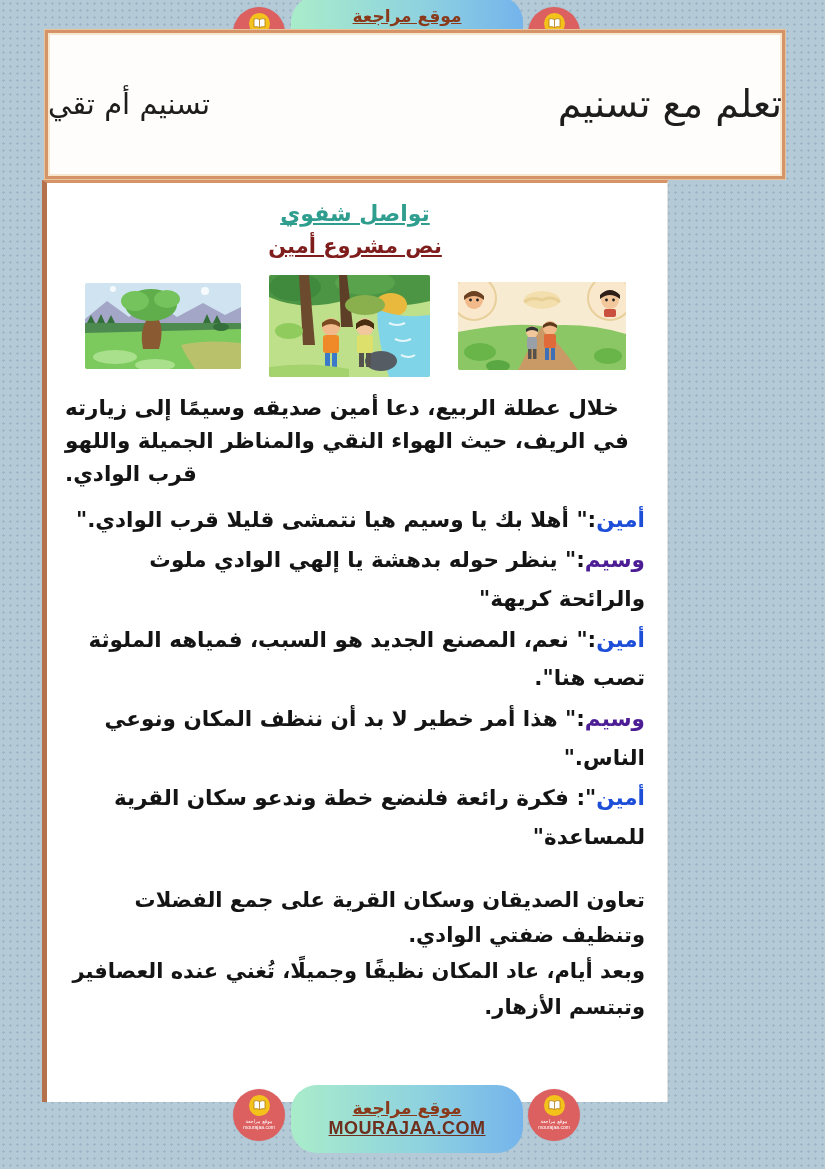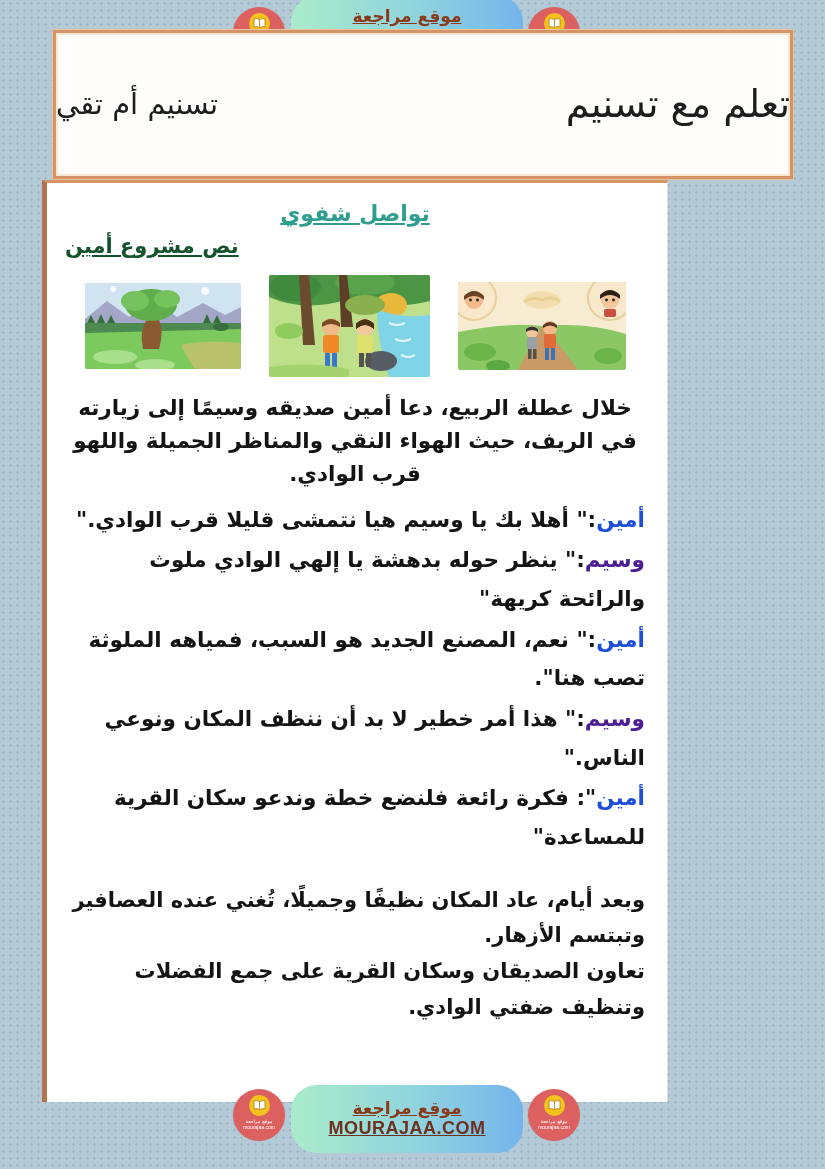--- a/index.html
+++ b/index.html
@@ -45,21 +45,21 @@
   .badge .yellow{
     margin-top:6px;width:21px;height:21px;border-radius:50%;
     background:#f3c21b;display:flex;align-items:center;justify-content:center;
   }
   .badge .tiny{
     margin-top:2px;color:#fff;font-size:5px;line-height:1.2;text-align:center;direction:rtl;
   }
   .badge .tiny .en-tiny{font-family:"Liberation Sans", sans-serif;direction:ltr;display:block;font-size:5px;}
   
   .header-box{
-    position:absolute;left:53px;top:30px;width:734px;height:143px;
+    position:absolute;left:45px;top:30px;width:734px;height:143px;
     background:#fffdfb;
     border:3px solid #d49468;
     box-shadow:inset 0 0 0 2px #f7e7cf, 0 0 0 1px #e9c39b;
     display:flex;flex-direction:row-reverse;align-items:center;justify-content:space-between;
     direction:rtl;
   }
   .header-box .cell{
     color:#1d1d1d;font-size:29px;font-weight:500;text-align:center;line-height:1.45;
     white-space:nowrap;
   }
@@ -75,30 +75,30 @@
     border-right:1px solid #e4e0da;
     box-sizing:border-box;
     padding:14px 22px 0 18px;
     direction:rtl;
   }
   .lesson-title{
     text-align:center;color:#2f9e8f;font-weight:bold;font-size:22px;line-height:1.55;
     text-decoration:underline;
   }
   .lesson-subtitle{
-    text-align:left;color:#14532d;font-weight:bold;font-size:21px;line-height:1.5;
+    text-align:center;color:#7f1d1d;font-weight:bold;font-size:21px;line-height:1.5;
     text-decoration:underline;
   }
   .pics-row{
     margin-top:12px;display:flex;flex-direction:row;align-items:center;justify-content:center;
     gap:28px;direction:ltr;
   }
   .pic{display:block;border-radius:2px;}
   .story{color:#141414;font-weight:bold;}
-  .intro{margin-top:14px;font-size:21.5px;line-height:1.55;text-align:center;}
+  .intro{margin-top:14px;font-size:21.5px;line-height:1.55;text-align:left;}
   .intro p{margin:0;}
   .dialogue{margin-top:10px;font-size:21.5px;line-height:1.8;text-align:right;}
   .dialogue .line{margin:0 0 2px 0;}
   .speaker-amin{color:#1d4ed8;font-weight:bold;}
   .speaker-wasim{color:#4c1d95;font-weight:bold;}
   .conclusion{margin-top:26px;font-size:21px;line-height:1.7;text-align:right;}
   .conclusion p{margin:0;}
 </style>
 </head>
 <body>
@@ -238,22 +238,22 @@
 
   <div class="story dialogue">
     <p class="line"><span class="speaker-amin">أمين</span><span>:" أهلا بك يا وسيم هيا نتمشى قليلا قرب الوادي."</span></p>
     <p class="line"><span class="speaker-wasim">وسيم</span><span>:" ينظر حوله بدهشة يا إلهي الوادي ملوث والرائحة كريهة"</span></p>
     <p class="line"><span class="speaker-amin">أمين</span><span>:" نعم، المصنع الجديد هو السبب، فمياهه الملوثة تصب هنا".</span></p>
     <p class="line"><span class="speaker-wasim">وسيم</span><span>:" هذا أمر خطير لا بد أن ننظف المكان ونوعي الناس."</span></p>
     <p class="line"><span class="speaker-amin">أمين</span><span>": فكرة رائعة فلنضع خطة وندعو سكان القرية للمساعدة"</span></p>
   </div>
 
   <div class="story conclusion">
+    <p>تعاون الصديقان وسكان القرية على جمع الفضلات وتنظيف ضفتي الوادي.</p>
     <p>وبعد أيام، عاد المكان نظيفًا وجميلًا، تُغني عنده العصافير وتبتسم الأزهار.</p>
-    <p>تعاون الصديقان وسكان القرية على جمع الفضلات وتنظيف ضفتي الوادي.</p>
   </div>
 
 </div>
 
 <div class="banner bottom">
   <div class="badge left">
     <div class="yellow">
       <svg width="13" height="11" viewBox="0 0 13 11">
         <path d="M1 1 Q3.5 0 6.5 1.5 Q9.5 0 12 1 L12 9 Q9.5 8 6.5 9.5 Q3.5 8 1 9 Z" fill="#fff" stroke="#b07a10" stroke-width="0.8"></path>
         <line x1="6.5" y1="1.5" x2="6.5" y2="9.5" stroke="#b07a10" stroke-width="0.8"></line>

